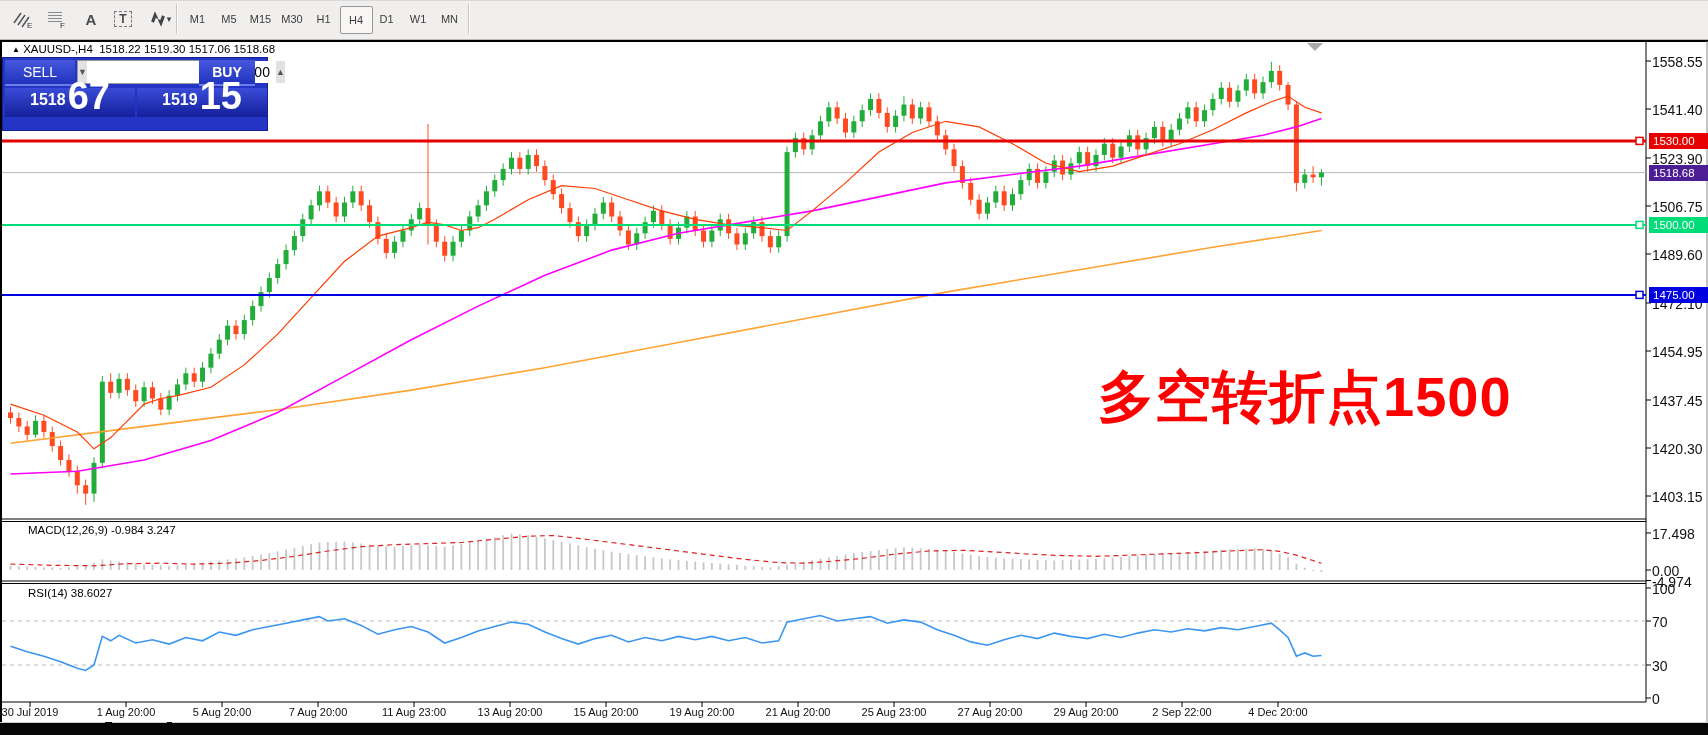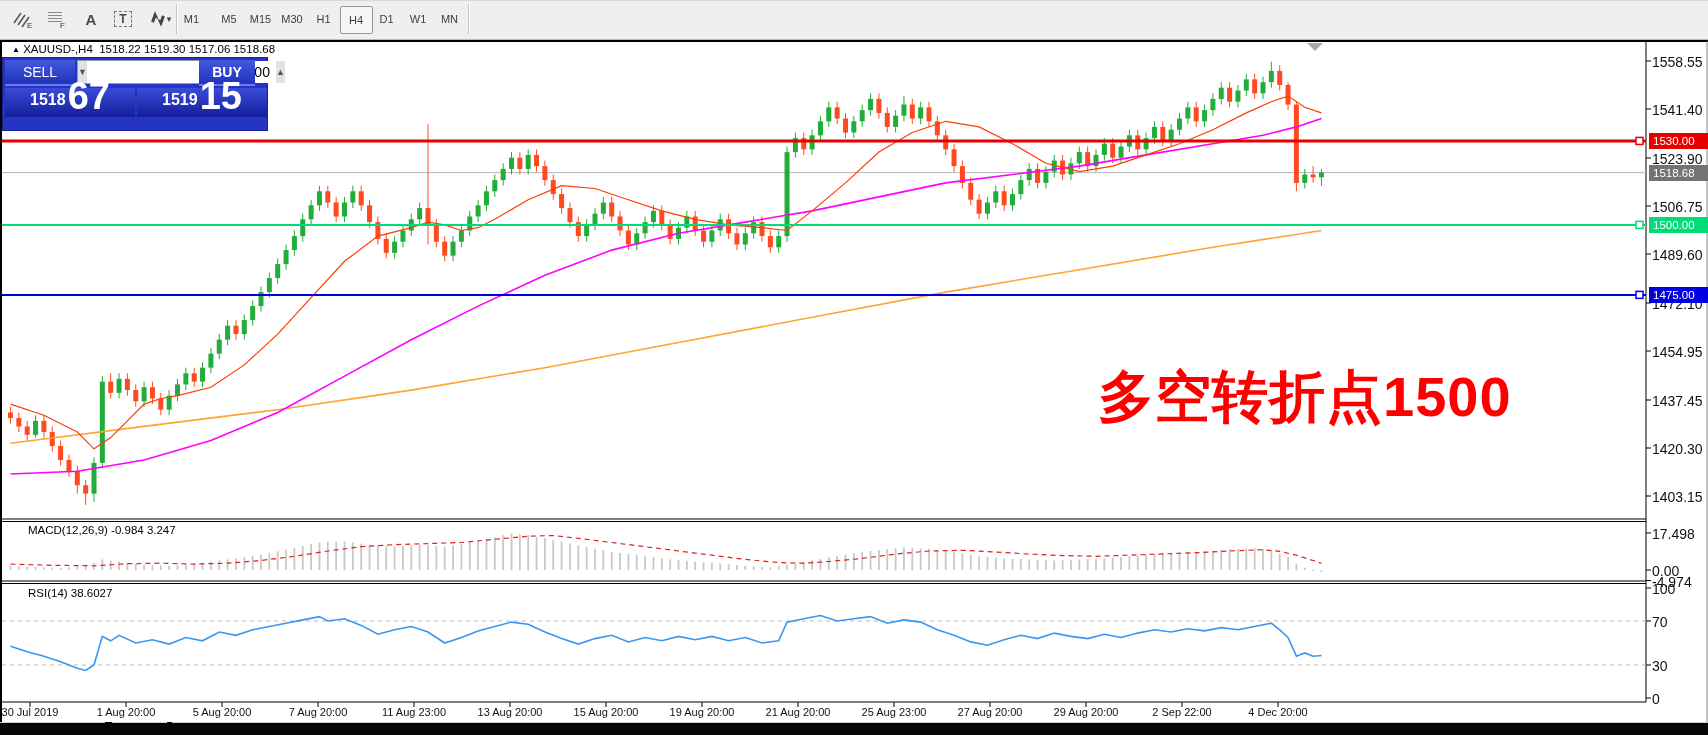--- a/index.html
+++ b/index.html
@@ -74,21 +74,21 @@
       <svg width="18" height="18" viewBox="0 0 18 18">
         <g fill="#444">
             <path d="M4 2 L10 8 L7 8 L7 13 L4 13 Z" transform="rotate(20 7 7)"></path>
             <path d="M14 16 L8 10 L11 10 L11 5 L14 5 Z" transform="rotate(20 11 11)"></path>
           </g>
       </svg>
       <span style="font-size:9px;color:#444">▾</span>
     </div>
     <div class="tb-sep" style="left:176px"></div>
     <div id="tf-group">
-        <div class="tf-btn" style="left: 176px;">M1</div>
+        <div class="tf-btn" style="left: 182px;">M1</div>
         <div class="tf-btn" style="left: 213.5px;">M5</div>
         <div class="tf-btn" style="left: 245px;">M15</div>
         <div class="tf-btn" style="left: 276.5px;">M30</div>
         <div class="tf-btn" style="left: 308px;">H1</div>
         <div class="tf-btn active" style="left: 339.5px;">H4</div>
         <div class="tf-btn" style="left: 371px;">D1</div>
         <div class="tf-btn" style="left: 402.5px;">W1</div>
         <div class="tf-btn" style="left: 434px;">MN</div>
       </div>
     <div class="tb-sep" style="left:468px"></div>
@@ -714,21 +714,21 @@
       <div class="datelabel" style="top: 706px; left: 702px;">19 Aug 20:00</div>
       <div class="datelabel" style="top: 706px; left: 798px;">21 Aug 20:00</div>
       <div class="datelabel" style="top: 706px; left: 894px;">25 Aug 23:00</div>
       <div class="datelabel" style="top: 706px; left: 990px;">27 Aug 20:00</div>
       <div class="datelabel" style="top: 706px; left: 1086px;">29 Aug 20:00</div>
       <div class="datelabel" style="top: 706px; left: 1182px;">2 Sep 22:00</div>
       <div class="datelabel" style="top: 706px; left: 1278px;">4 Dec 20:00</div>
       <div class="badge" style="top: 132.92px; background: rgb(230, 0, 0);">1530.00</div>
       <div class="badge" style="top: 216.899px; background: rgb(0, 220, 120);">1500.00</div>
       <div class="badge" style="top: 286.882px; background: rgb(0, 0, 224);">1475.00</div>
-      <div class="badge" style="top: 164.608px; background: #737373;">1518.68</div>
+      <div class="badge" style="top: 164.608px; background: #4c1d95;">1518.68</div>
     </div>
 
   <div id="bottombar">
     <div class="bb-seg" style="left:0;width:105px"></div>
     <div class="bb-seg" style="left:112px;width:55px"></div>
     <div class="bb-seg" style="left:172px;width:1536px"></div>
   </div>
 
 </div>
 

